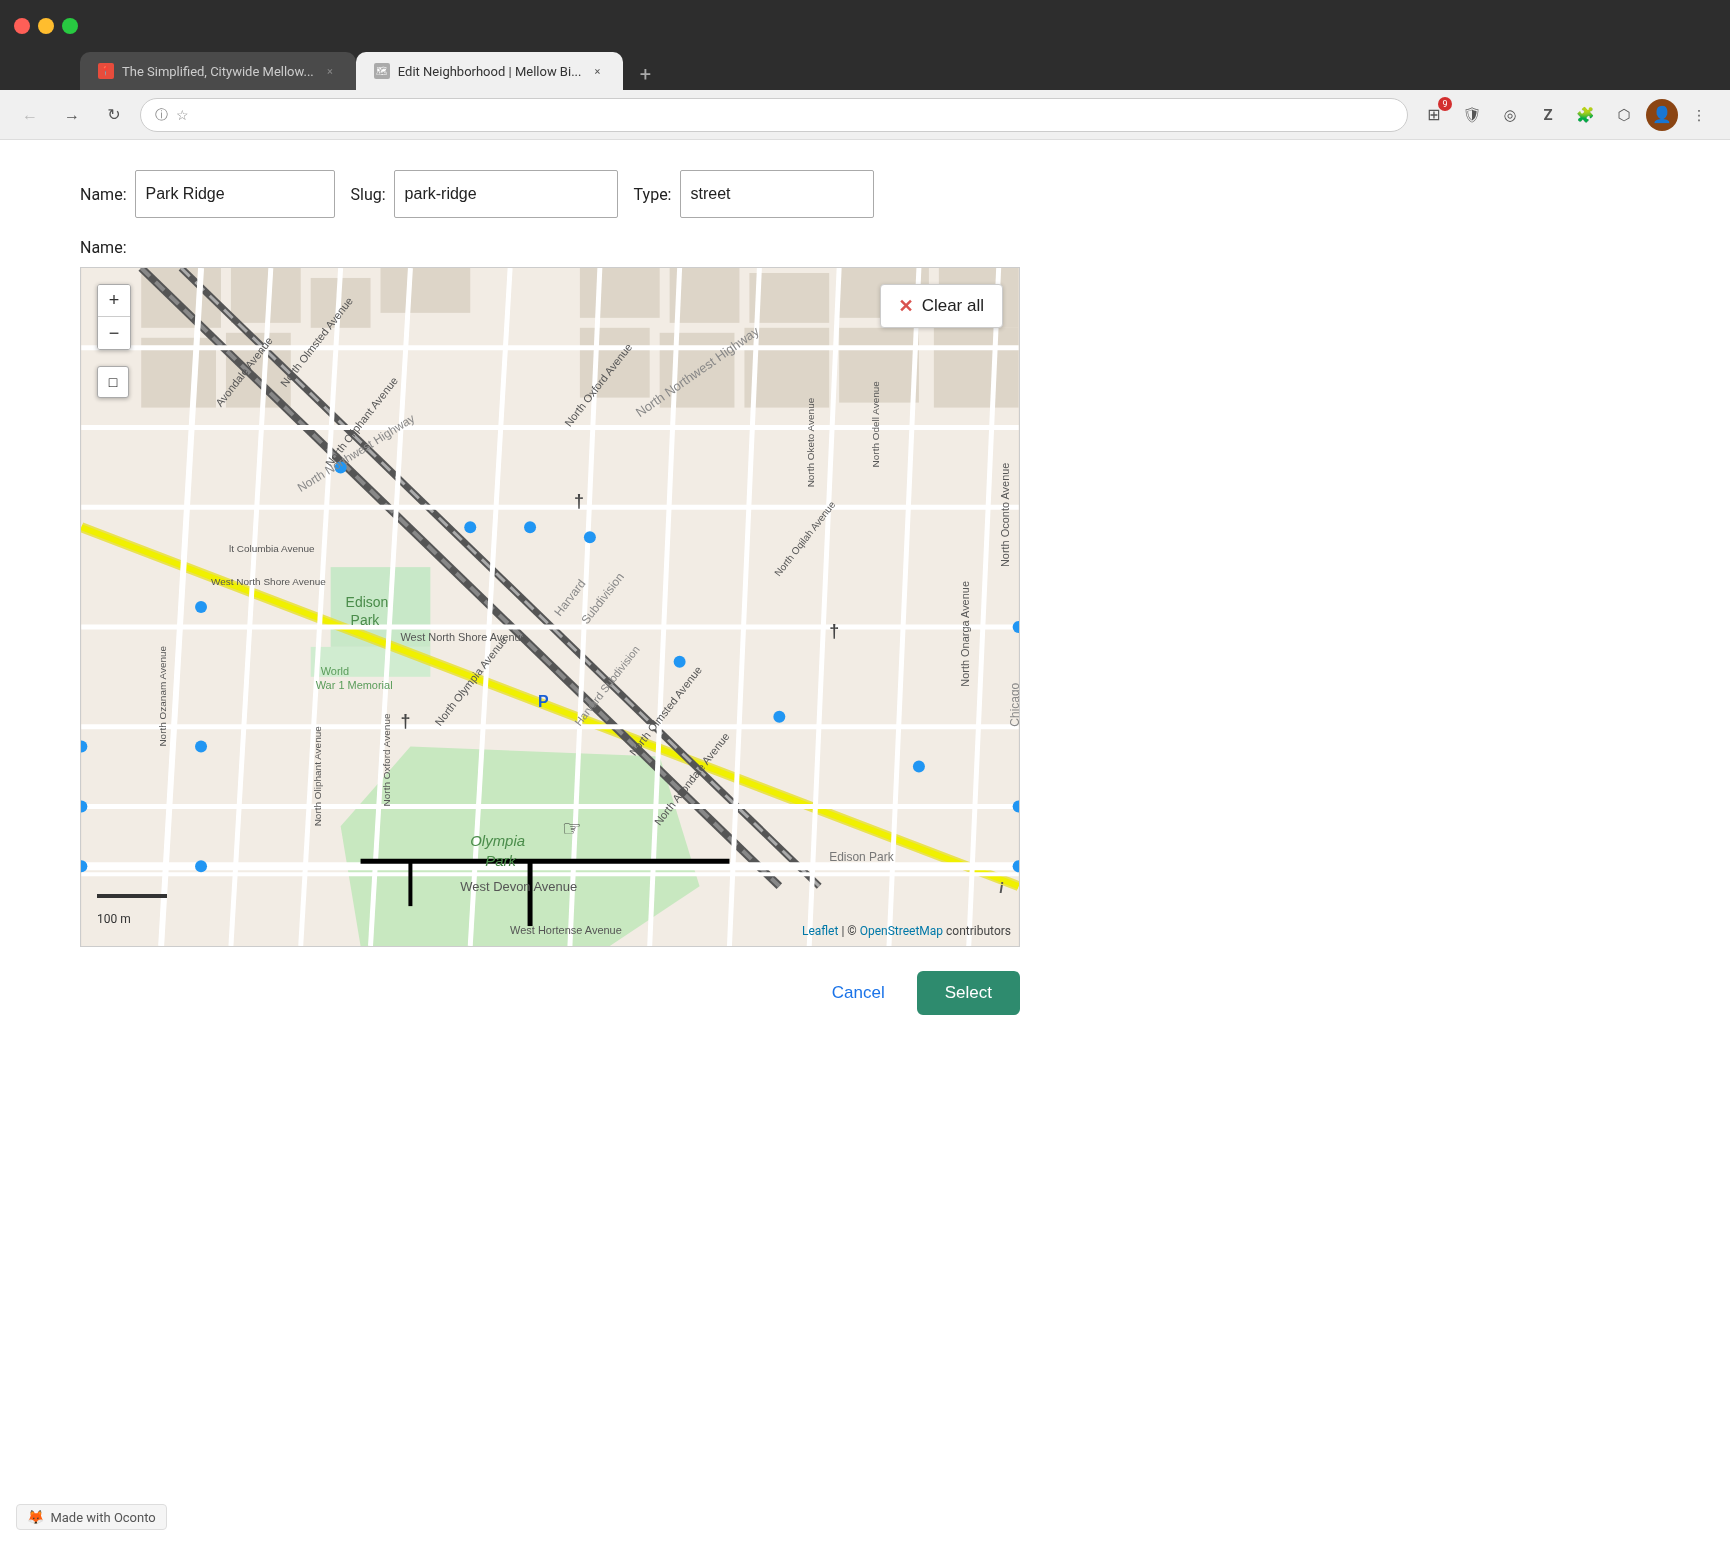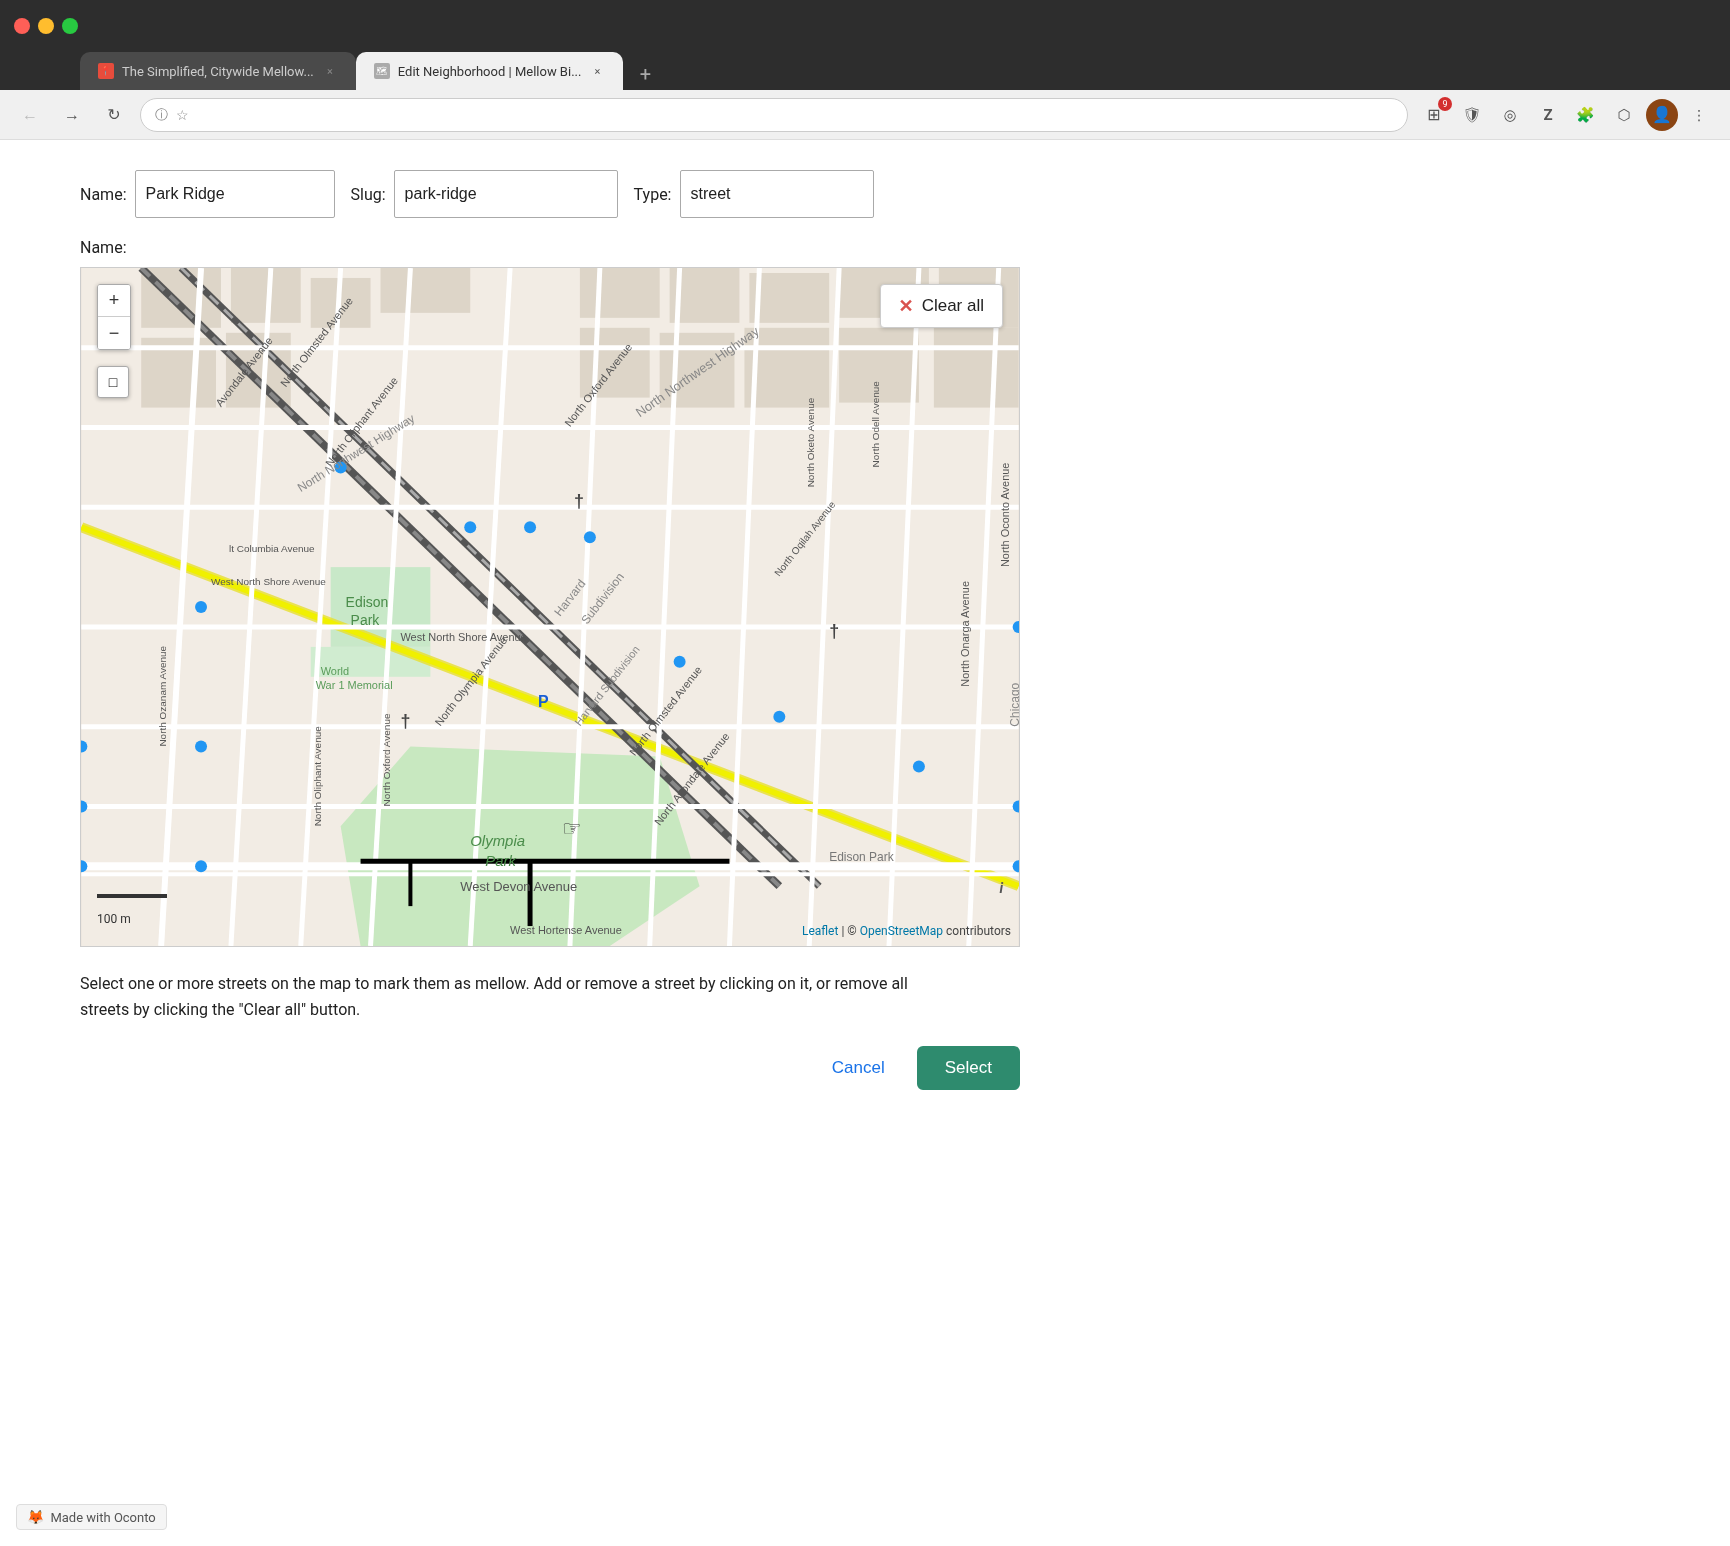--- a/index.html
+++ b/index.html
@@ -678,21 +678,20 @@
 
     
     <div class="map-attribution">
       <a href="#">Leaflet</a>
       <span> | © </span>
       <a href="#">OpenStreetMap</a>
       <span> contributors</span>
     </div>
   </div>
 
-  <div class="instructions">Select one or more streets on the map to mark them as mellow. Add or remove a street by clicking on it, or remove all streets by clicking the "Clear all" button.</div>
 
   <div class="action-buttons">
     <button class="btn-cancel">Cancel</button>
     <button class="btn-submit">Select</button>
   </div>
 
 </div>
 
 <div class="gifox-footer">
   <span style="font-size:14px;">🦊</span>

